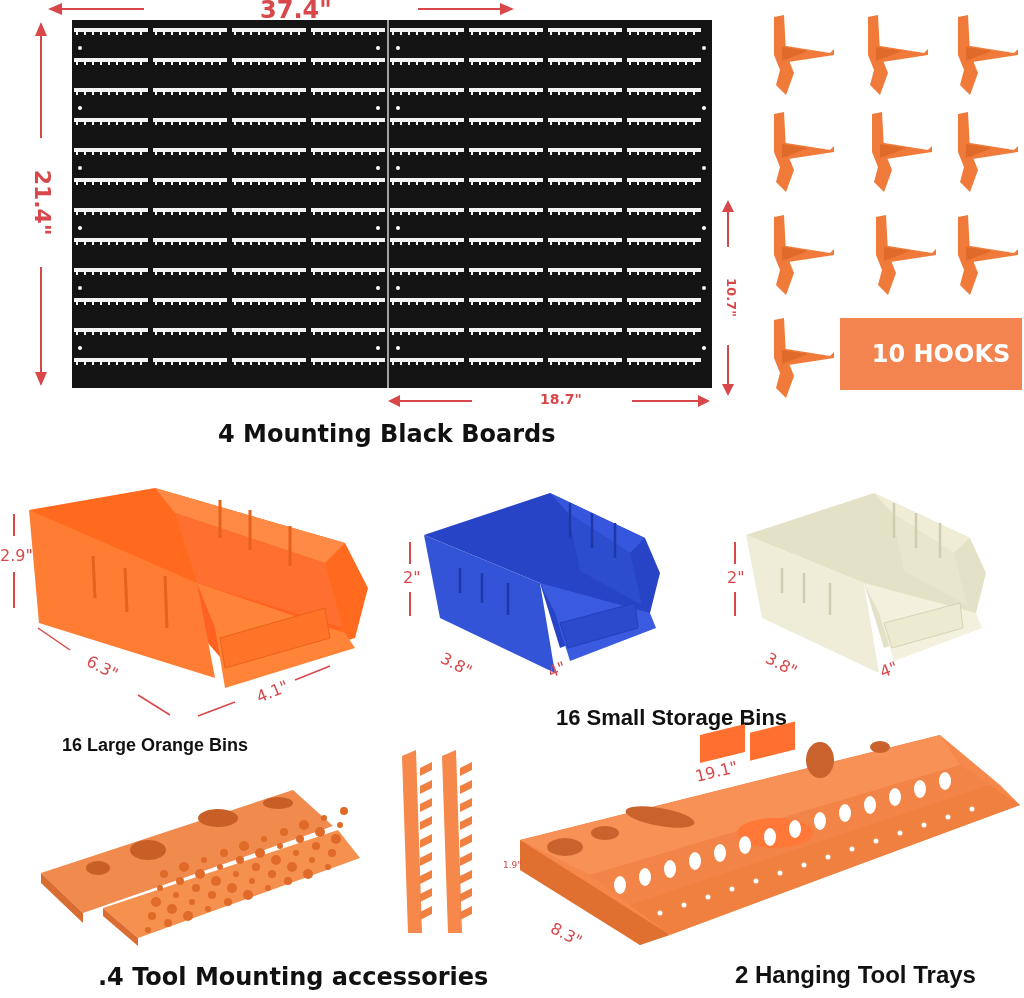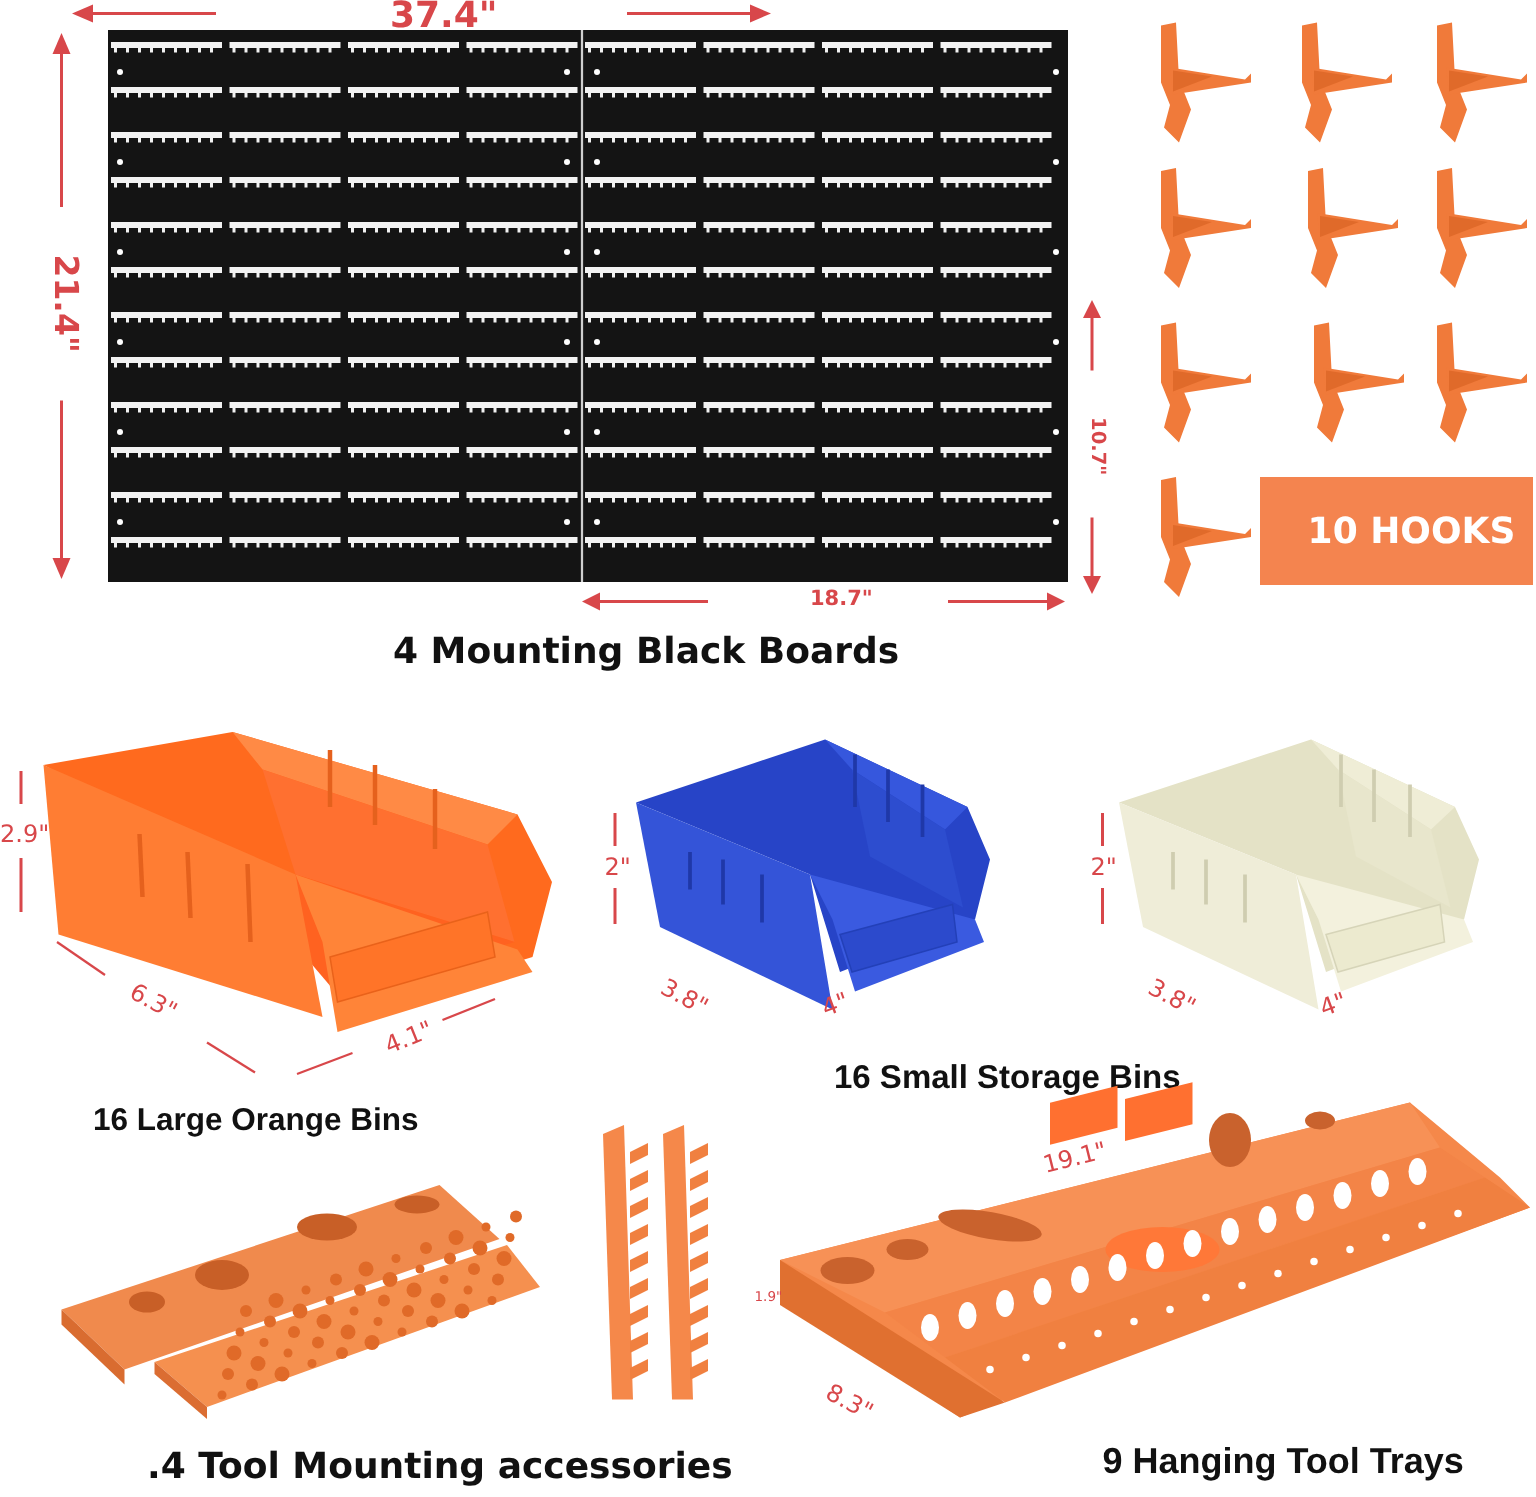--- a/index.html
+++ b/index.html
@@ -1039,21 +1039,21 @@
   <div class="arrow-v" style="left:727px;top:205px;height:42px;"></div>
   <svg style="left:722px;top:200px;" width="12" height="12">
       <polygon points="6,0 0,12 12,12" fill="#d8474a"></polygon>
     </svg>
   <div class="dim" style="left:712px;top:290px;font-size:13px;font-weight:bold;transform:rotate(90deg);">10.7"</div>
   <div class="arrow-v" style="left:727px;top:345px;height:42px;"></div>
   <svg style="left:722px;top:384px;" width="12" height="12">
       <polygon points="6,12 0,0 12,0" fill="#d8474a"></polygon>
     </svg>
 
-  <div class="caption" style="left:218px;top:420px;font-size:24px;margin-left:44px;">4 Mounting Black Boards</div>
+  <div class="caption" style="left:218px;top:420px;font-size:24px;">4 Mounting Black Boards</div>
 </div>
 
 <div id="hooks-container">
     <svg width="72" height="82" style="left: 768px; top: 15px;">
       <polygon points="6,2 16,0 18,38 26,58 18,80 8,70 12,55 6,40" fill="#f07a3a"></polygon>
       <polygon points="12,30 62,38 66,34 66,40 14,48" fill="#f07a3a"></polygon>
       <polygon points="14,32 40,36 14,46" fill="#e06a2a"></polygon>
     </svg>
     <svg width="72" height="82" style="left: 862px; top: 15px;">
       <polygon points="6,2 16,0 18,38 26,58 18,80 8,70 12,55 6,40" fill="#f07a3a"></polygon>
@@ -1129,21 +1129,21 @@
   <div class="dim" style="left:0px;top:546px;font-size:16px;">2.9"</div>
   <div class="arrow-v" style="left:13px;top:572px;height:36px;"></div>
   <div class="dim" style="left:86px;top:658px;font-size:16px;transform:rotate(28deg);">6.3"</div>
   <div class="dim" style="left:256px;top:682px;font-size:16px;transform:rotate(-22deg);">4.1"</div>
   <svg style="left:30px;top:620px;" width="310" height="100">
     <line x1="8" y1="8" x2="40" y2="30" stroke="#d8474a" stroke-width="1.5"></line>
     <line x1="108" y1="75" x2="140" y2="95" stroke="#d8474a" stroke-width="1.5"></line>
     <line x1="168" y1="96" x2="205" y2="82" stroke="#d8474a" stroke-width="1.5"></line>
     <line x1="265" y1="60" x2="300" y2="46" stroke="#d8474a" stroke-width="1.5"></line>
   </svg>
-  <div class="caption arial" style="left:62px;top:735px;font-size:21px;">16 Large Orange Bins</div>
+  <div class="caption arial" style="left:62px;top:735px;font-size:18px;">16 Large Orange Bins</div>
 </div>
 
 <div>
   <svg style="left:420px;top:493px;" width="245" height="190">
     <polygon points="4,42 130,0 225,45 240,80 230,120 140,155 120,90" fill="#2744c7"></polygon>
     <polygon points="130,0 225,45 210,60 148,20" fill="#3657dd"></polygon>
     <polygon points="148,20 210,60 222,112 160,78" fill="#2d4dcf"></polygon>
     <polygon points="4,42 120,90 135,180 20,125" fill="#3454d8"></polygon>
     <polygon points="120,90 230,120 236,135 150,168 135,120" fill="#3a5ae0"></polygon>
     <polygon points="140,130 215,110 218,135 148,155" fill="#2c4acc" stroke="#2340b8" stroke-width="1"></polygon>
@@ -1316,14 +1316,14 @@
         <circle cx="404" cy="90" r="2.5"></circle>
         <ellipse cx="400" cy="54" rx="6" ry="9"></ellipse>
         <circle cx="428" cy="82" r="2.5"></circle>
         <ellipse cx="425" cy="46" rx="6" ry="9"></ellipse>
         <circle cx="452" cy="74" r="2.5"></circle>
       </g>
   </svg>
   <div class="dim" style="left:695px;top:762px;font-size:16px;transform:rotate(-14deg);">19.1"</div>
   <div class="dim" style="left:503px;top:860px;font-size:9px;">1.9"</div>
   <div class="dim" style="left:550px;top:925px;font-size:16px;transform:rotate(28deg);">8.3"</div>
-  <div class="caption arial" style="left:735px;top:961px;font-size:24px;">9 Hanging Tool Trays</div>
+  <div class="caption arial" style="left:735px;top:961px;font-size:24px;">2 Hanging Tool Trays</div>
 </div>
 
 </body></html>

